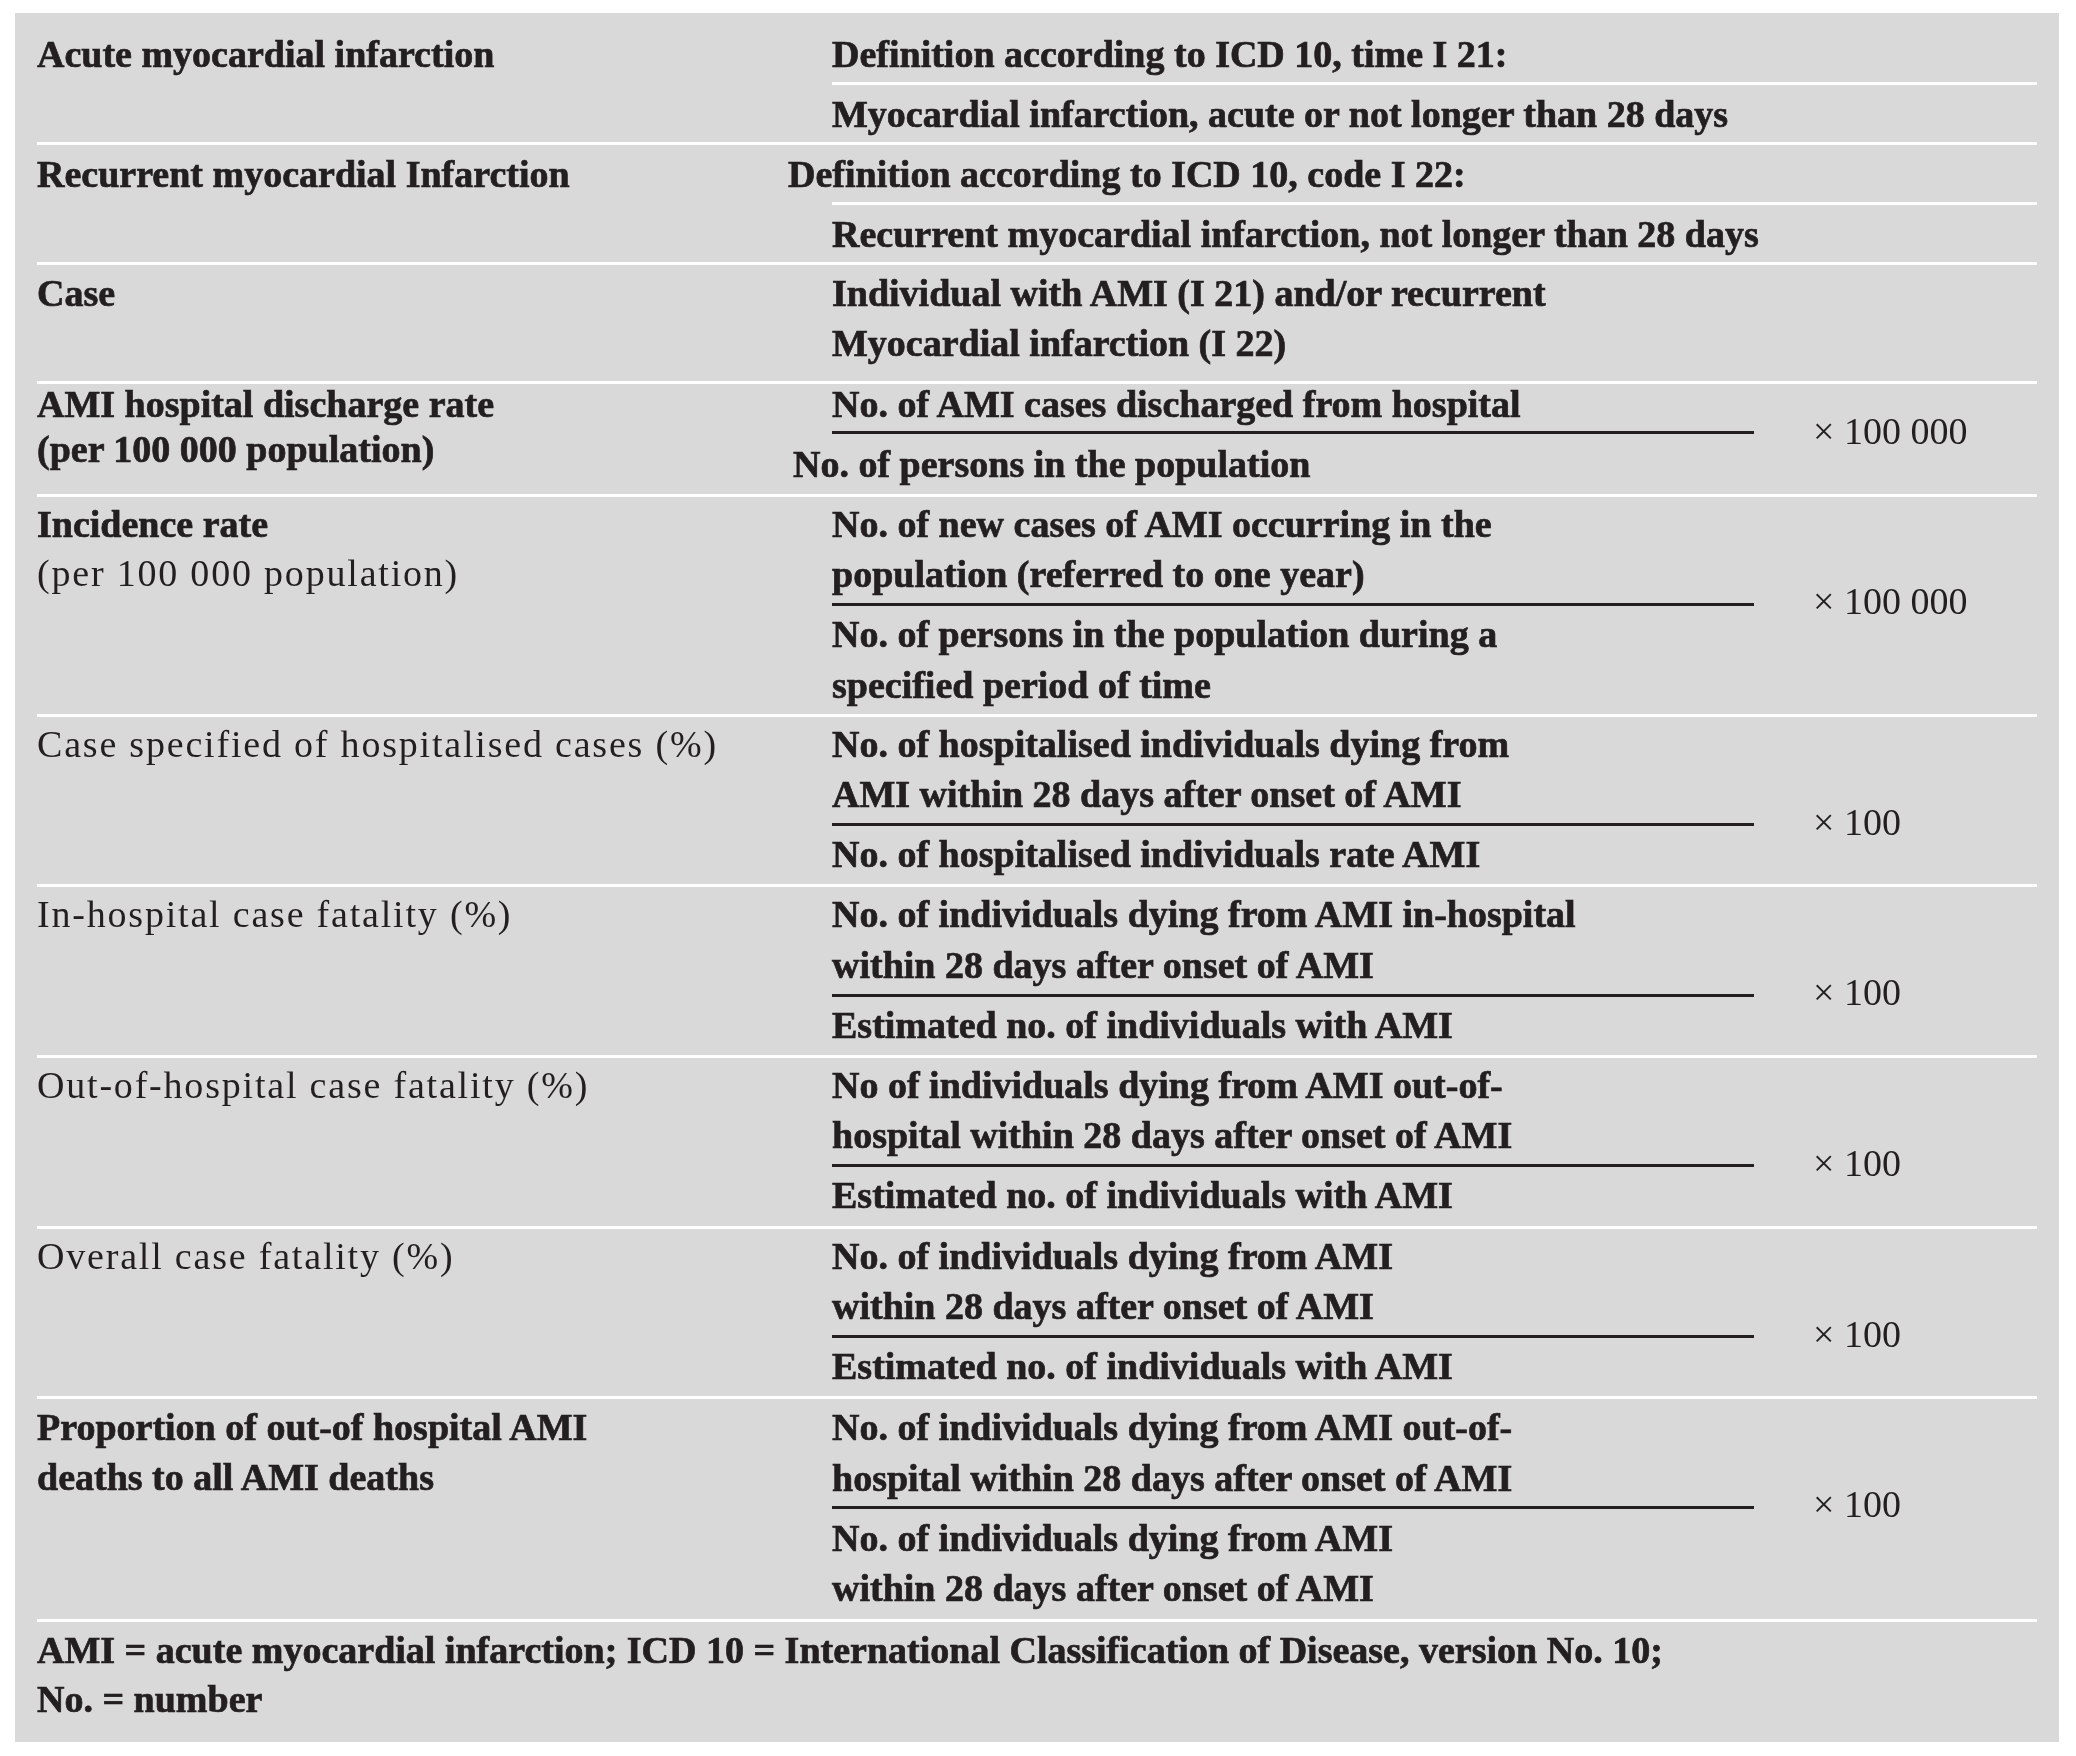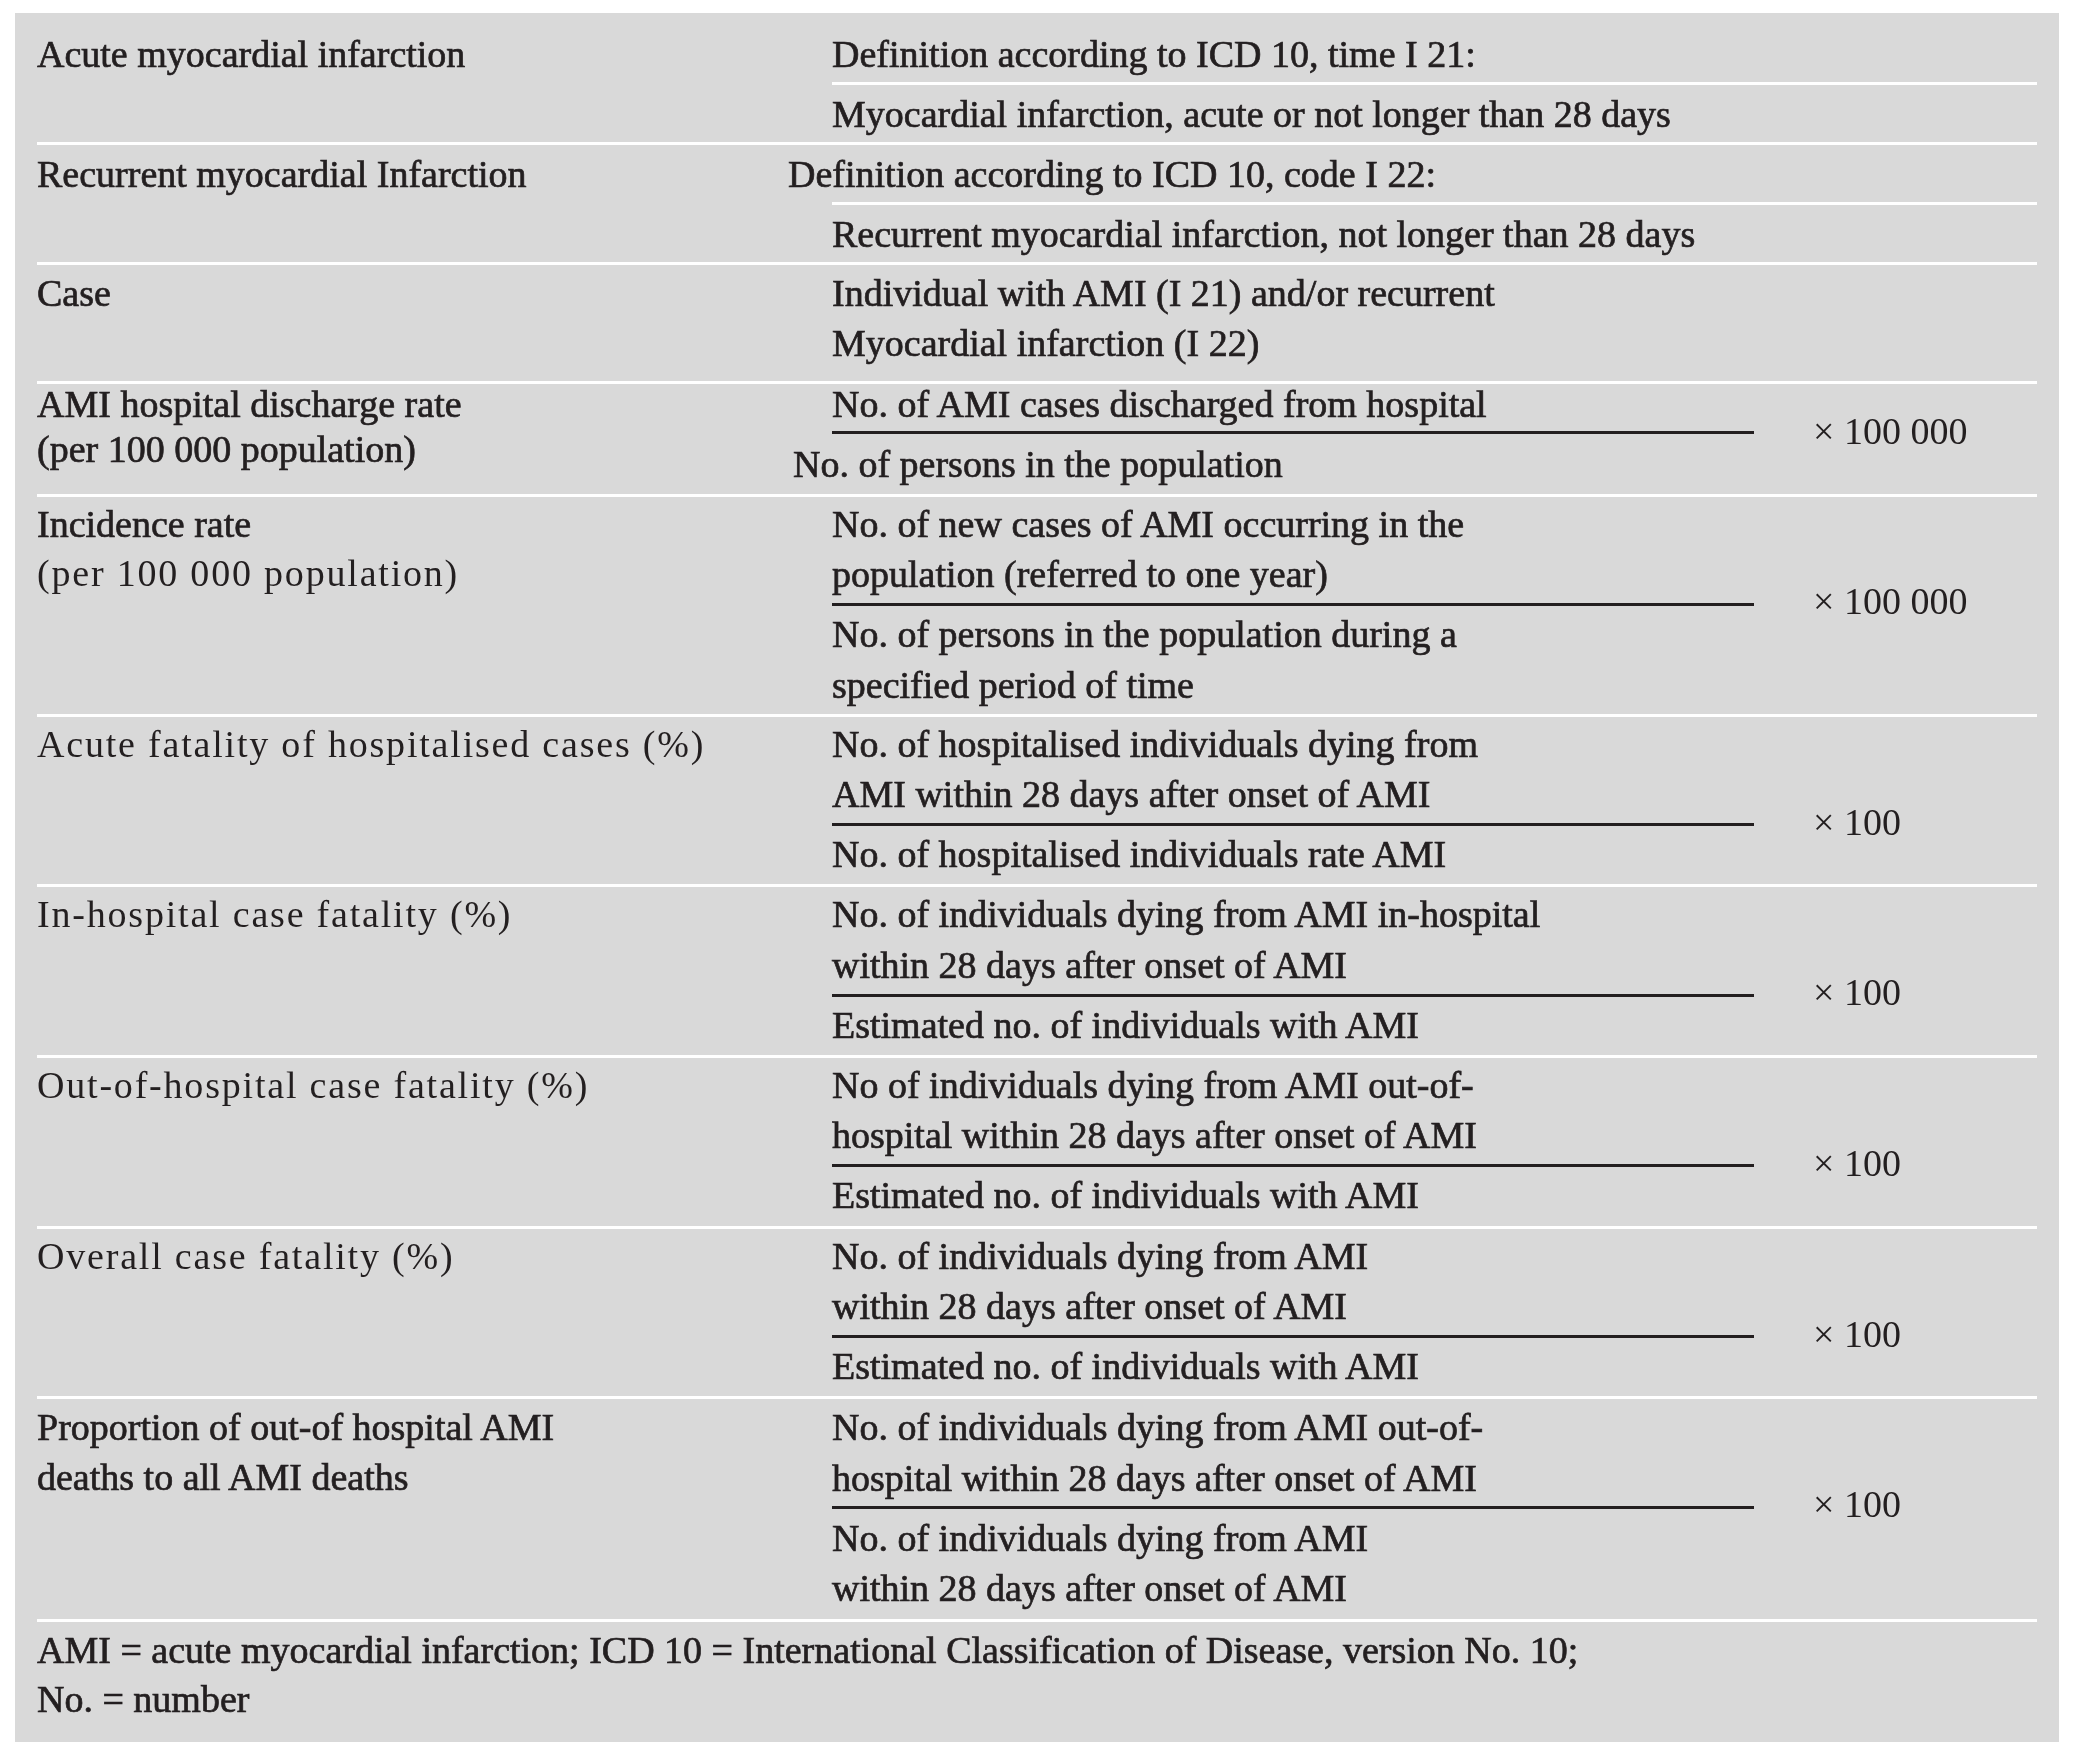--- a/index.html
+++ b/index.html
@@ -1,21 +1,21 @@
 <!DOCTYPE html>
 <html style="font-size:9.6px"><head>
 <meta charset="utf-8">
 <style>
   html, body { margin:0; padding:0; background:#ffffff; }
   body { width:2077px; height:1757px; position:relative; overflow:hidden;
          font-family:"Liberation Serif","DejaVu Serif",serif; color:#231f20; }
   .panel { position:absolute; left:15px; top:13.2px; width:2044px; height:1729px; background:#d9d9d9; }
   .abs { position:absolute; white-space:nowrap; }
   .txt { font-size:38px; line-height:50px; }
-  .bold { font-weight:normal; -webkit-text-stroke:0.7px #231f20; }
+  .bold { font-weight:bold; -webkit-text-stroke:0.7px #231f20; }
   .light { font-weight:normal; letter-spacing:1.8px; }
   .rowsep { position:absolute; left:37px; width:2000px; height:3px; background:#ffffff; }
   .subsep { position:absolute; left:832px; width:1205px; height:3px; background:#ffffff; }
   .frac { position:absolute; left:832px; width:922px; height:3px; background:#231f20; }
   .mult { position:absolute; left:1813px; font-size:38px; line-height:50px; }
 </style>
 </head>
 <body>
 
 <div class="panel"></div>
@@ -48,21 +48,21 @@
 <div class="abs txt bold" style="left:37px;top:499px">Incidence rate</div>
 <div class="abs txt light" style="left:37px;top:548px">(per 100 000 population)</div>
 <div class="abs txt bold" style="left:832px;top:499px">No. of new cases of AMI occurring in the</div>
 <div class="abs txt bold" style="left:832px;top:549px">population (referred to one year)</div>
 <div class="frac" style="top:603px"></div>
 <div class="abs txt bold" style="left:832px;top:609px">No. of persons in the population during a</div>
 <div class="abs txt bold" style="left:832px;top:660px">specified period of time</div>
 <div class="mult" style="top:576px">× 100 000</div>
 <div class="rowsep" style="top:714px"></div>
 
-<div class="abs txt light" style="left:37px;top:719px">Acute  fatality  of  hospitalised  cases  (%)</div>
+<div class="abs txt light" style="left:37px;top:719px">Case  specified  of  hospitalised  cases  (%)</div>
 <div class="abs txt bold" style="left:832px;top:719px">No. of hospitalised individuals dying from</div>
 <div class="abs txt bold" style="left:832px;top:769px">AMI within 28 days after onset of AMI</div>
 <div class="frac" style="top:823px"></div>
 <div class="abs txt bold" style="left:832px;top:829px">No. of hospitalised individuals rate AMI</div>
 <div class="mult" style="top:797px">× 100</div>
 <div class="rowsep" style="top:884px"></div>
 
 <div class="abs txt light" style="left:37px;top:889px">In-hospital  case  fatality  (%)</div>
 <div class="abs txt bold" style="left:832px;top:889px">No. of individuals dying from AMI in-hospital</div>
 <div class="abs txt bold" style="left:832px;top:940px">within 28 days after onset of AMI</div>

